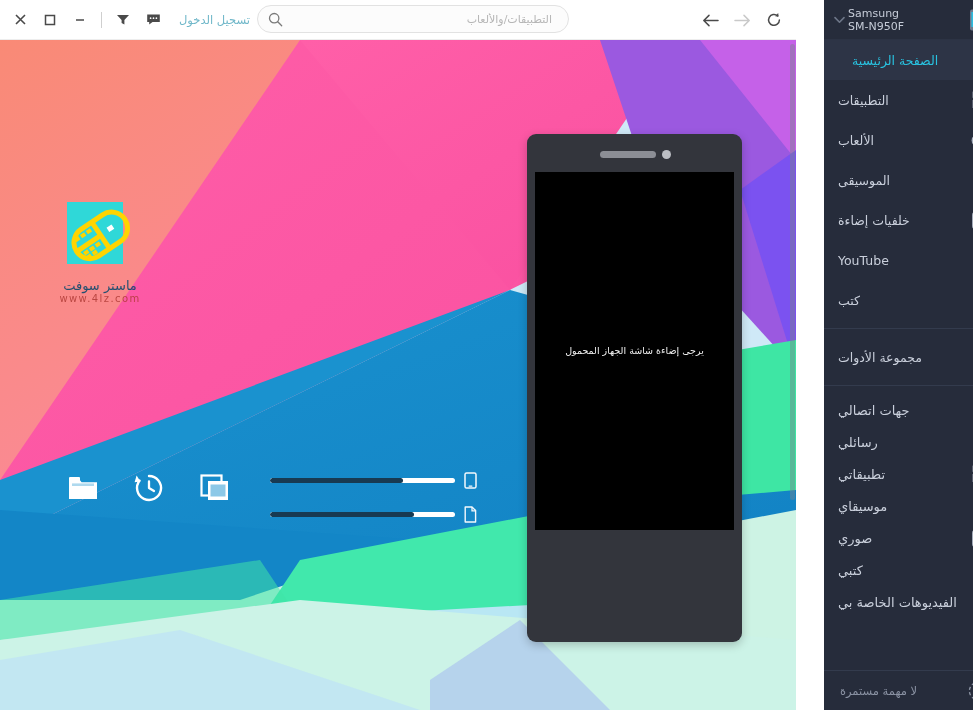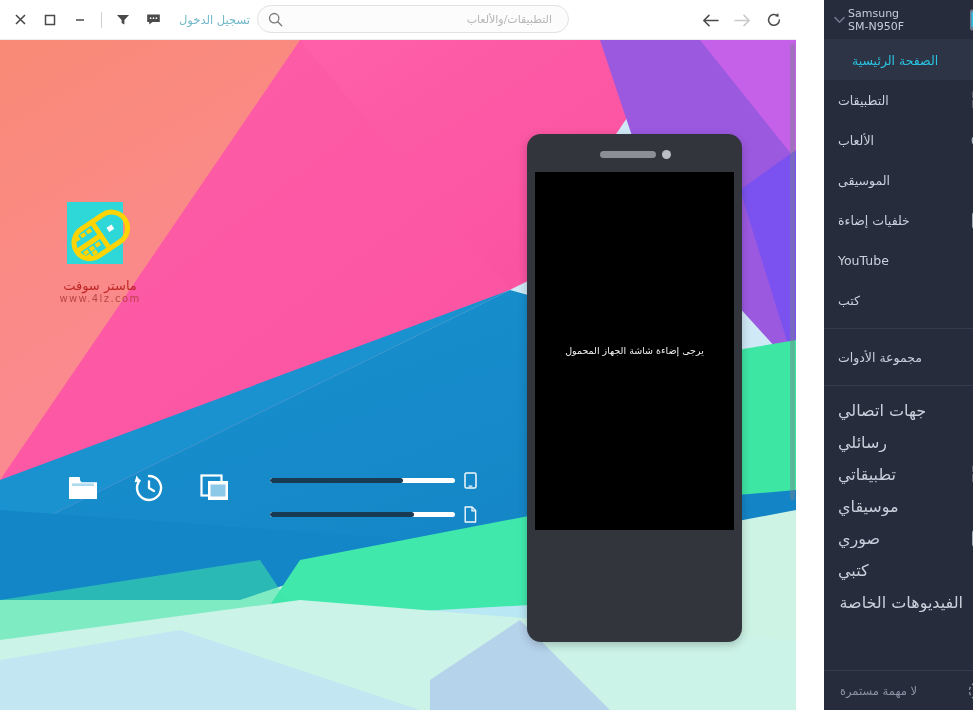--- a/index.html
+++ b/index.html
@@ -130,41 +130,41 @@
     pointer-events: none;
   }
   .wm-badge {
     width: 70px; height: 70px;
     margin: 0 auto;
     position: relative;
   }
   .wm-text1 {
     margin-top: 8px;
     font-size: 13px;
-    color: #b91c1c;
+    color: #0c4a6e;
     direction: rtl;
     letter-spacing: .5px;
     opacity: .9;
   }
   .wm-text2 {
     font-size: 10px;
     color: #b03b36;
     letter-spacing: 1.4px;
     opacity: .85;
   }
 
   
   .phone {
     position: absolute;
     left: 527px;
     top: 94px;
     width: 215px;
     height: 508px;
     background: #33353c;
-    border-radius: 14px;
+    border-radius: 9px;
     box-shadow: 0 3px 10px rgba(0,0,0,.22);
   }
   .phone-speaker {
     position: absolute;
     left: 50%;
     transform: translateX(-50%);
     margin-left: -7px;
     top: 17px;
     width: 56px; height: 7px;
     background: #8c8e95;
@@ -350,21 +350,21 @@
   .sb-item.active .sb-icon { color: #29c2e0; }
   .sb-item.active .sb-label { color: #29c2e0; }
   .sb-item.active::after {
     content: "";
     position: absolute;
     right: 0; top: 0; bottom: 0;
     width: 3px;
     background: #29c2e0;
   }
   .sb-item.small { height: 32px; }
-  .sb-item.small .sb-label { font-size: 16px; }
+  .sb-item.small .sb-label { font-size: 13px; }
 
   .sb-spacer { flex: 1; }
   .sb-footer {
     height: 40px;
     display: flex;
     align-items: center;
     padding: 0 10px;
     border-top: 1px solid #333b4d;
     background: #262c3b;
   }

